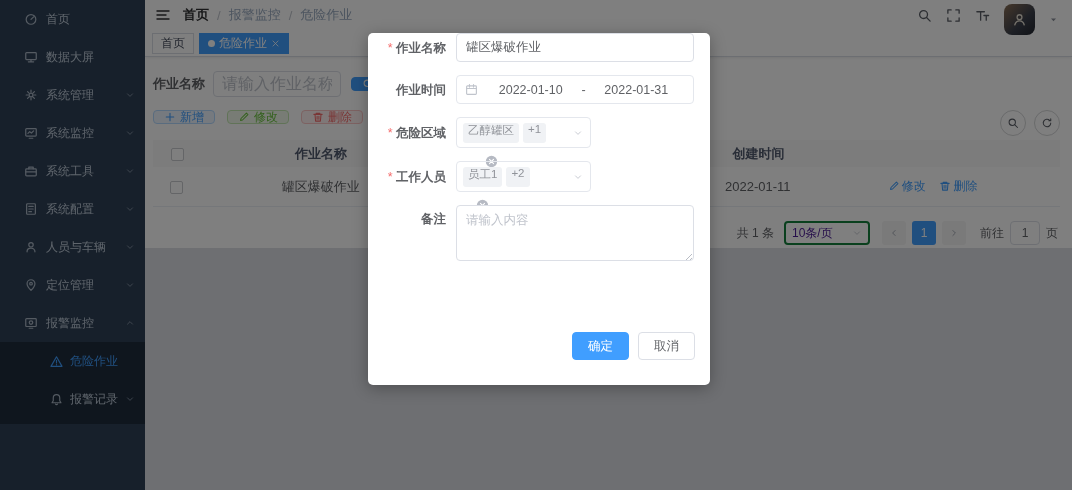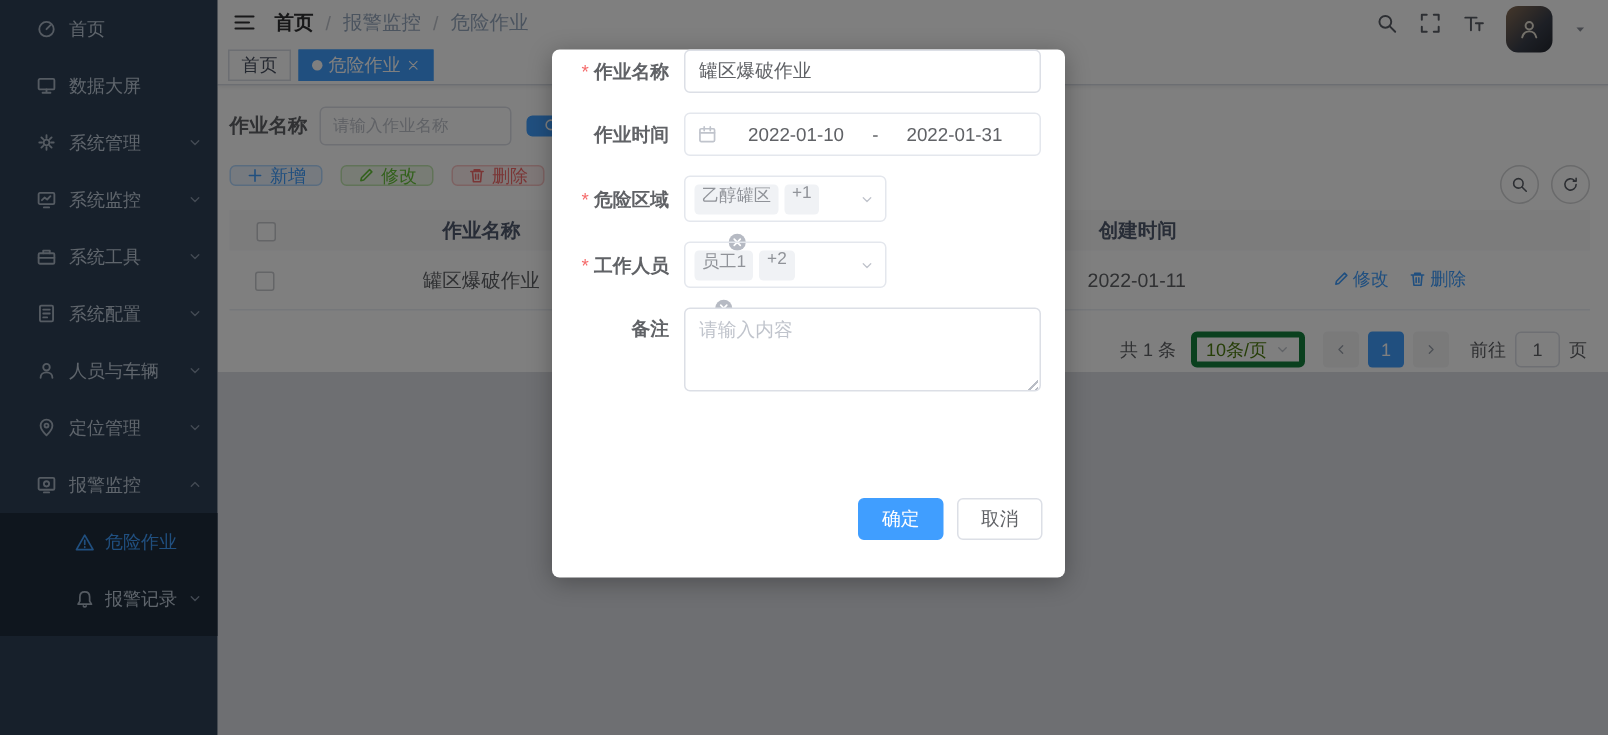--- a/index.html
+++ b/index.html
@@ -35,21 +35,21 @@
   .tag-view { height:21px; display:flex; align-items:center; gap:4px; padding:0 8px; border:1px solid #d8dce5; background:#fff; color:#495060; font-size:12px; cursor:pointer; }
   .tag-view.active { background:#409eff; border-color:#409eff; color:#fff; }
   .tv-dot { width:7px; height:7px; border-radius:50%; background:#fff; }
   .tv-close { font-size:9px; display:inline-flex; }
 
   
   .main-bg { position:absolute; left:145px; top:58px; right:0; bottom:0; background:#dcdfe5; }
   .card { position:absolute; left:145px; top:58px; right:0; height:190px; background:#fff; }
   .filter-row { position:absolute; left:8px; top:13px; display:flex; align-items:center; }
   .filter-label { font-weight:bold; color:#606266; font-size:13px; margin-right:8px; }
-  .filter-input { width:128px; height:26px; border:1px solid #dcdfe6; border-radius:4px; padding:0 8px; font-size:11px; color:#0f172a; outline:none; }
+  .filter-input { width:128px; height:26px; border:1px solid #dcdfe6; border-radius:4px; padding:0 8px; font-size:16px; color:#0f172a; outline:none; }
   .filter-input::placeholder { color:#c0c4cc; }
   .btn { display:inline-flex; align-items:center; justify-content:center; gap:4px; height:14px; border-radius:4px; font-size:12px; cursor:pointer; border:1px solid transparent; padding:0 10px; background:#fff; }
   .btn-primary { background:#409eff; border-color:#409eff; color:#fff; margin-left:10px; }
   .toolbar { position:absolute; left:8px; top:52px; display:flex; gap:12px; }
   .btn-plain-blue   { background:#ecf5ff; border-color:#b3d8ff; color:#409eff; }
   .btn-plain-green  { background:#f0f9eb; border-color:#c2e7b0; color:#67c23a; }
   .btn-plain-red    { background:#fef0f0; border-color:#fbc4c4; color:#f56c6c; }
   .btn-plain-yellow { background:#fdf6ec; border-color:#f5dab1; color:#e6a23c; }
   .right-tools { position:absolute; right:12px; top:52px; display:flex; gap:8px; }
   .circle-btn { width:26px; height:26px; border-radius:50%; border:1px solid #d3d4d6; background:#fff; color:#5a5e66; display:flex; align-items:center; justify-content:center; font-size:12px; cursor:pointer; }
@@ -59,21 +59,21 @@
   .t-head { background:#f8f8f9; color:#515a6e; font-weight:bold; height:27px; }
   .t-body { height:40px; border-bottom:1px solid #ebeef5; color:#606266; }
   .t-cell { text-align:center; }
   .c-sel { width:48px; } .c-name { width:240px; } .c-fill { width:270px; } .c-time { width:95px; } .c-ops { width:255px; }
   .checkbox { display:inline-block; width:13px; height:13px; border:1px solid #c8cace; border-radius:2px; background:#fff; vertical-align:middle; cursor:pointer; }
   .link { color:#409eff; cursor:pointer; display:inline-flex; align-items:center; gap:2px; font-size:12px; }
   .link + .link { margin-left:10px; }
 
   .pagination { position:absolute; right:14px; top:163px; display:flex; align-items:center; font-size:12px; color:#606266; }
   .pg-total { margin-right:10px; }
-  .pg-size { width:76px; height:24px; border:4px solid #15803d; border-radius:4px; display:flex; align-items:center; justify-content:space-between; padding:0 6px; color:#4d7c0f; cursor:pointer; margin-right:12px; }
+  .pg-size { width:86px; height:24px; border:2px solid #15803d; border-radius:4px; display:flex; align-items:center; justify-content:space-between; padding:0 6px; color:#4c1d95; cursor:pointer; margin-right:12px; }
   .pg-size .ic { color:#c0c4cc; font-size:10px; }
   .pg-btn { width:24px; height:24px; border-radius:3px; background:#f4f4f5; color:#9aa0aa; display:flex; align-items:center; justify-content:center; font-size:10px; cursor:pointer; margin-right:6px; }
   .pg-btn.cur { background:#409eff; color:#fff; font-size:12px; }
   .pg-goto { margin:0 6px 0 8px; }
   .pg-input { width:30px; height:24px; border:1px solid #dcdfe6; border-radius:4px; text-align:center; font-size:12px; color:#606266; outline:none; }
   .pg-unit { margin-left:6px; }
 
   
   .overlay { position:absolute; inset:0; background:rgba(0,0,0,.5); z-index:40; }
   .dialog { position:absolute; left:368px; top:33px; width:342px; height:352px; background:#fff; border-radius:5px; box-shadow:0 3px 16px rgba(0,0,0,.3); z-index:50; }

